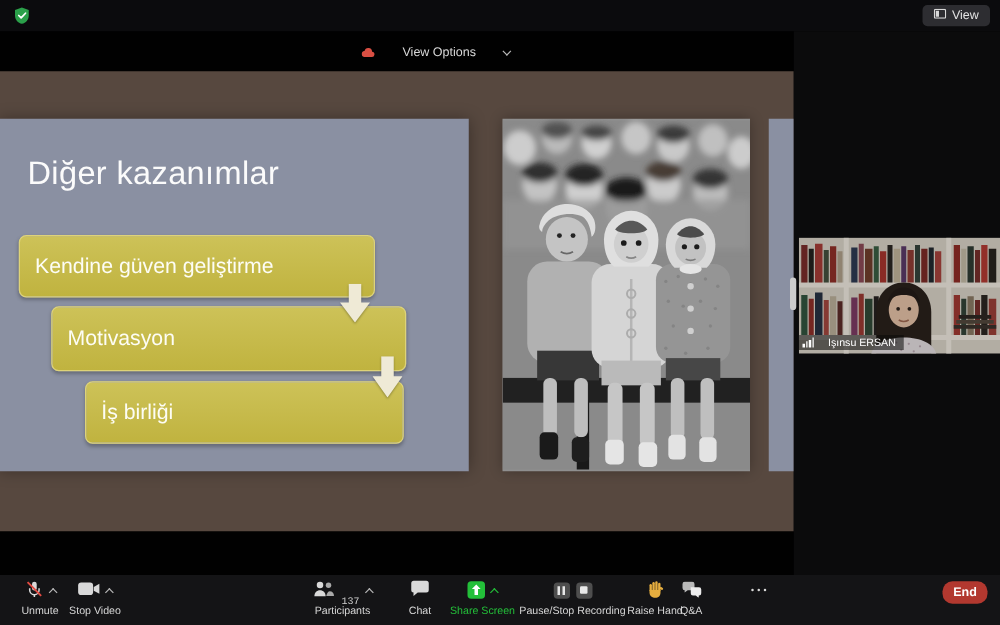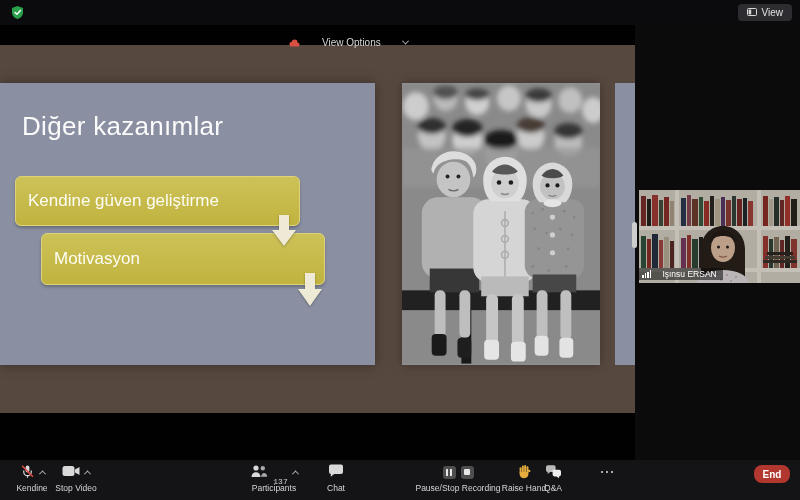--- a/index.html
+++ b/index.html
@@ -27,21 +27,21 @@
   .chev { display:inline-block; width:5px; height:5px; border-right:1.4px solid #b9b9b9; border-bottom:1.4px solid #b9b9b9; }
   .chev.down { transform:rotate(45deg) translate(-1px,-1px); }
   .chev.up { transform:rotate(-135deg) translate(-1px,-1px); }
 
   .view-btn { position:absolute; right:8px; top:4px; height:17px; background:#2d2d31; border:none; border-radius:4px;
               display:flex; align-items:center; gap:5px; padding:0 9px; cursor:pointer; }
   .view-btn span { color:#e3e3e3; font-size:10px; }
 
   
   .share-area { position:absolute; left:0; top:25px; width:635px; height:435px; background:#010101; }
-  .slide { position:absolute; left:0; top:20px; width:635px; height:368px; background:#57483f; }
+  .slide { position:absolute; left:0; top:32px; width:635px; height:368px; background:#57483f; }
   .panel { position:absolute; left:0; top:38px; width:375px; height:282px; background:#8a90a2;
            box-shadow:0 0 12px rgba(0,0,0,.35); }
   .slide-title { position:absolute; left:22px; top:28px; color:#fbfbfb; font-size:26px; font-weight:normal; letter-spacing:.3px; }
   .ybox { position:absolute; height:50px; background:linear-gradient(180deg,#cdc258 0%,#c0b33f 100%);
           border:1px solid #ded378; border-radius:6px; display:flex; align-items:center; padding-left:12px;
           box-shadow:0 2px 3px rgba(0,0,0,.25); }
   .ybox span { color:#fdfdf5; font-size:17px; }
   .b1 { left:15px;  top:93px;  width:285px; }
   .b2 { left:41px;  top:150px; width:284px; height:52px; }
   .b3 { left:68px;  top:210px; width:255px; }
@@ -131,20 +131,23 @@
     <div class="slide">
 
       <div class="panel">
         <h1 class="slide-title">Diğer kazanımlar</h1>
 
         <div class="ybox b2">
           <span>Motivasyon</span>
         </div>
         <div class="ybox b1">
           <span>Kendine güven geliştirme</span>
+        </div>
+        <div class="ybox b3">
+          <span>İş birliği</span>
         </div>
 
         <svg class="flow-arrow a1" width="24" height="31" viewBox="0 0 24 31">
           <path d="M7 0h10v15h7L12 31 0 15h7z" fill="#efead6"></path>
         </svg>
         <svg class="flow-arrow a2" width="24" height="33" viewBox="0 0 24 33">
           <path d="M7 0h10v16h7L12 33 0 16h7z" fill="#efead6"></path>
         </svg>
       </div>
 
@@ -360,21 +363,21 @@
         <span>
           <svg width="15" height="15" viewBox="0 0 16 16">
             <rect x="6" y="1.5" width="4" height="7.5" rx="2" fill="#d9d9d9"></rect>
             <path d="M4 7v1.5a4 4 0 0 0 8 0V7" fill="none" stroke="#d9d9d9" stroke-width="1.3"></path>
             <line x1="8" y1="12.8" x2="8" y2="14.6" stroke="#d9d9d9" stroke-width="1.3"></line>
             <line x1="2.2" y1="1.8" x2="13.8" y2="13.6" stroke="#e34b42" stroke-width="1.6"></line>
           </svg>
         </span>
         <span class="chev up"></span>
       </span>
-      <span class="lbl">Kendine</span>
+      <span class="lbl">Unmute</span>
     </div>
 
     <div class="titem t-stopvideo">
       <span class="icon-row">
         <span>
           <svg width="18" height="12" viewBox="0 0 18 12">
             <rect x=".5" y="1" width="12" height="10" rx="2.5" fill="#d9d9d9"></rect>
             <path d="M13 4.5 17.5 2v8L13 7.5z" fill="#d9d9d9"></path>
           </svg>
         </span>
@@ -403,20 +406,31 @@
       <span class="icon-row">
         <span>
           <svg width="16" height="14" viewBox="0 0 16 14">
             <path d="M1 2.5A2 2 0 0 1 3 .5h10a2 2 0 0 1 2 2V8a2 2 0 0 1-2 2H6.2L2.8 12.8V10H3a2 2 0 0 1-2-2z" fill="#d9d9d9"></path>
           </svg>
         </span>
       </span>
       <span class="lbl">Chat</span>
     </div>
 
+    <div class="titem t-share">
+      <span class="icon-row">
+        <span class="share-ic">
+          <svg width="14" height="14" viewBox="0 0 14 14">
+              <path d="M7 2.5 10.5 6.2H8.4V11H5.6V6.2H3.5z" fill="#fff"></path>
+            </svg>
+        </span>
+        <span class="chev up" style="border-color:#23bf39"></span>
+      </span>
+      <span class="lbl">Share Screen</span>
+    </div>
 
     <div class="titem t-record">
       <span class="icon-row">
         <span class="rec-btn">
             <i class="bar"></i>
             <i class="bar"></i>
           </span>
         <span class="rec-btn">
             <i class="sq"></i>
           </span>

